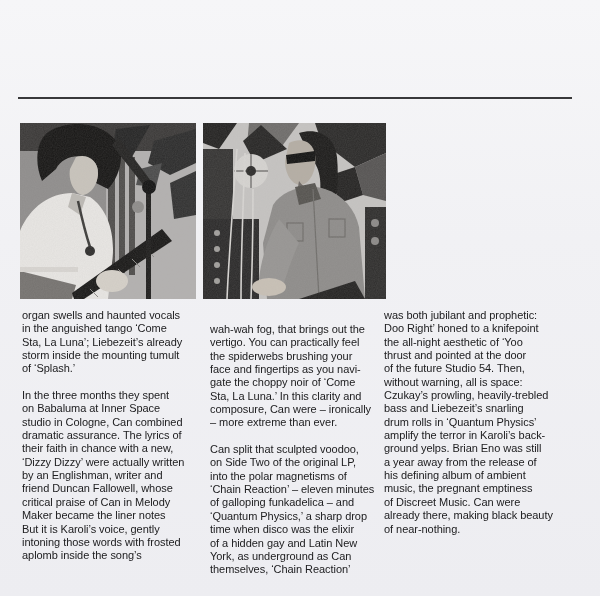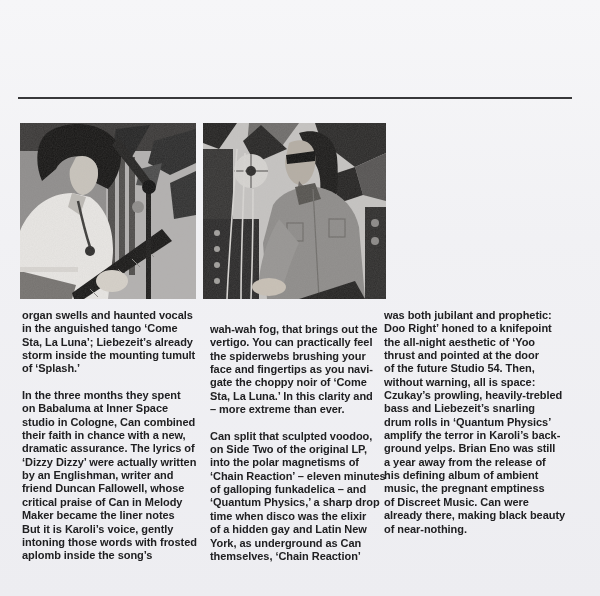--- a/index.html
+++ b/index.html
@@ -44,21 +44,21 @@
     width: 186px;
     color: #202022;
     font-size: 11px;
     line-height: 13.35px;
     letter-spacing: -0.05px;
     white-space: nowrap;
   }
   .col1 { left: 22px; }
   .col2 { left: 210px; margin-top: 14px; }
   .col3 { left: 384px; }
-  .line { height: 13.35px; font-weight: bold; }
+  .line { height: 13.35px; }
 </style>
 </head>
 <body>
 
 <div class="page">
 
   <div class="rule"></div>
 
   <figure class="photo photo-left" aria-label="Black-and-white photo of a guitarist with dark mop-top hair in a light shirt, head bowed over his instrument beside a microphone stand">
     <svg viewBox="0 0 176 176" preserveAspectRatio="none" role="img">
@@ -161,38 +161,39 @@
   <div class="col col1">
       <div class="line">organ swells and haunted vocals</div>
       <div class="line">in the anguished tango ‘Come</div>
       <div class="line">Sta, La Luna’; Liebezeit’s already</div>
       <div class="line">storm inside the mounting tumult</div>
       <div class="line">of ‘Splash.’</div>
       <div class="line"></div>
       <div class="line">In the three months they spent</div>
       <div class="line">on Babaluma at Inner Space</div>
       <div class="line">studio in Cologne, Can combined</div>
+      <div class="line">dramatic assurance. The lyrics of</div>
       <div class="line">their faith in chance with a new,</div>
-      <div class="line">dramatic assurance. The lyrics of</div>
       <div class="line">‘Dizzy Dizzy’ were actually written</div>
       <div class="line">by an Englishman, writer and</div>
       <div class="line">friend Duncan Fallowell, whose</div>
       <div class="line">critical praise of Can in Melody</div>
       <div class="line">Maker became the liner notes</div>
       <div class="line">But it is Karoli’s voice, gently</div>
       <div class="line">intoning those words with frosted</div>
       <div class="line">aplomb inside the song’s</div>
     </div>
   <div class="col col2">
       <div class="line">wah-wah fog, that brings out the</div>
       <div class="line">vertigo. You can practically feel</div>
       <div class="line">the spiderwebs brushing your</div>
       <div class="line">face and fingertips as you navi-</div>
       <div class="line">gate the choppy noir of ‘Come</div>
       <div class="line">Sta, La Luna.’ In this clarity and</div>
+      <div class="line">composure, Can were – ironically</div>
       <div class="line">– more extreme than ever.</div>
       <div class="line"></div>
       <div class="line">Can split that sculpted voodoo,</div>
       <div class="line">on Side Two of the original LP,</div>
       <div class="line">into the polar magnetisms of</div>
       <div class="line">‘Chain Reaction’ – eleven minutes</div>
       <div class="line">of galloping funkadelica – and</div>
       <div class="line">‘Quantum Physics,’ a sharp drop</div>
       <div class="line">time when disco was the elixir</div>
       <div class="line">of a hidden gay and Latin New</div>

